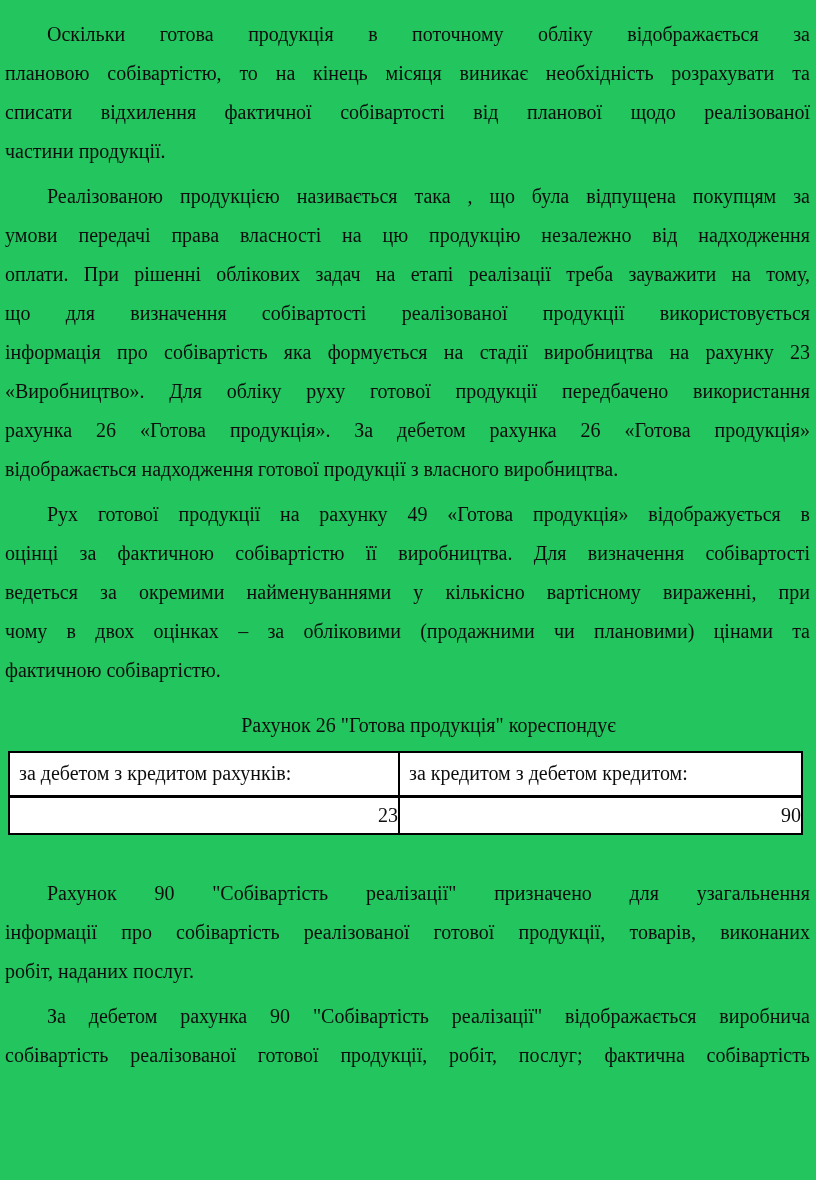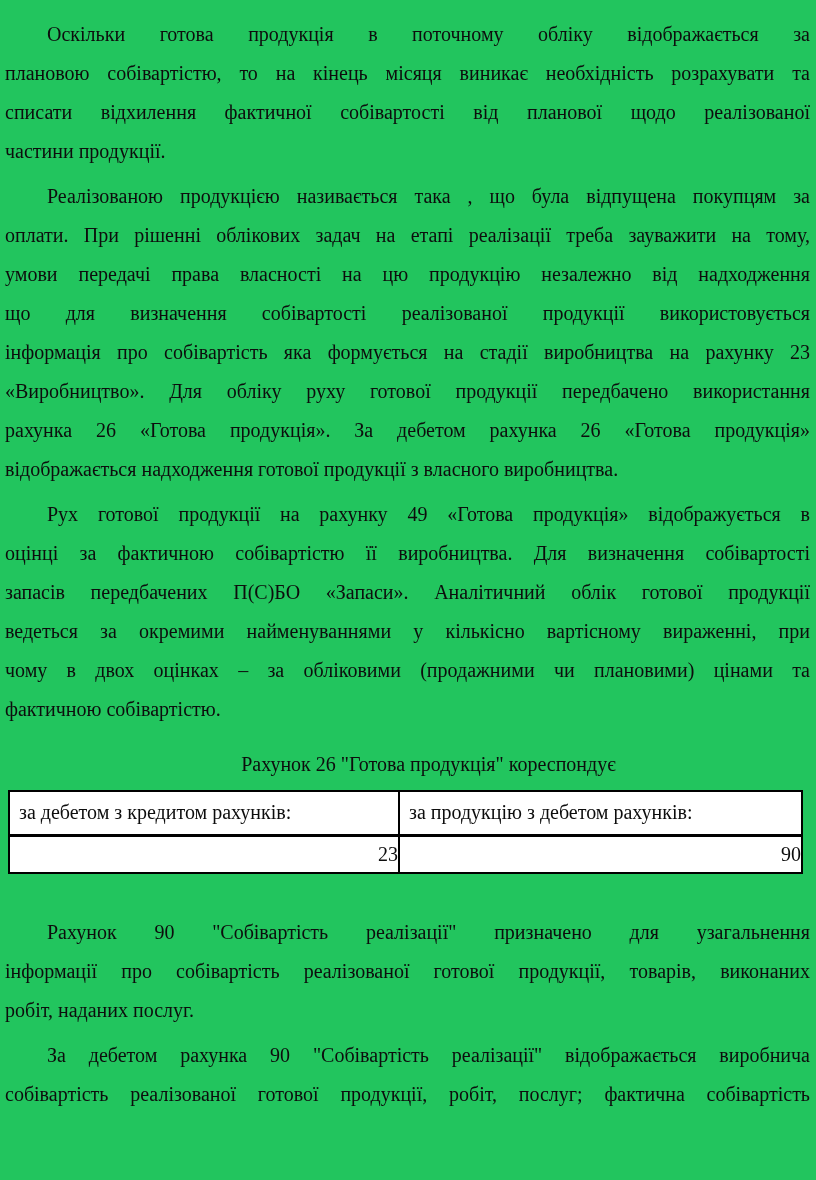--- a/index.html
+++ b/index.html
@@ -72,45 +72,44 @@
 
   <div class="para">
     <div class="line indent">Оскільки готова продукція в поточному обліку відображається за</div>
     <div class="line">плановою собівартістю, то на кінець місяця виникає необхідність розрахувати та</div>
     <div class="line">списати відхилення фактичної собівартості від планової щодо реалізованої</div>
     <div class="line end">частини продукції.</div>
   </div>
 
   <div class="para">
     <div class="line indent">Реалізованою продукцією називається така , що була відпущена покупцям за</div>
+    <div class="line">умови передачі права власності на цю продукцію незалежно від надходження</div>
     <div class="line">оплати. При рішенні облікових задач на етапі реалізації треба зауважити на тому,</div>
-    <div class="line">умови передачі права власності на цю продукцію незалежно від надходження</div>
     <div class="line">що для визначення собівартості реалізованої продукції використовується</div>
     <div class="line">інформація про собівартість яка формується на стадії виробництва на рахунку 23</div>
     <div class="line">«Виробництво». Для обліку руху готової продукції передбачено використання</div>
     <div class="line">рахунка 26 «Готова продукція». За дебетом рахунка 26 «Готова продукція»</div>
     <div class="line end">відображається надходження готової продукції з власного виробництва.</div>
   </div>
 
   <div class="para">
     <div class="line indent">Рух готової продукції на рахунку 49 «Готова продукція» відображується в</div>
     <div class="line">оцінці за фактичною собівартістю її виробництва. Для визначення собівартості</div>
-    <div class="line">запасів передбачених П(С)БО «Запаси». Аналітичний облік готової продукції</div>
     <div class="line">ведеться за окремими найменуваннями у кількісно вартісному вираженні, при</div>
     <div class="line">чому в двох оцінках – за обліковими (продажними чи плановими) цінами та</div>
     <div class="line end">фактичною собівартістю.</div>
   </div>
 
   <div class="doc-heading">Рахунок 26 "Готова продукція" кореспондує</div>
 
   <table class="corr-table">
     <tbody>
         <tr class="hdr">
       <td class="col-debit">за дебетом з кредитом рахунків:</td>
-      <td>за продукцію з дебетом рахунків:</td>
+      <td>за кредитом з дебетом кредитом:</td>
     </tr>
     <tr class="val">
       <td>23</td>
       <td>90</td>
     </tr>
   </tbody>
     </table>
 
   <div class="para after-table">
     <div class="line indent">Рахунок 90 "Собівартість реалізації" призначено для узагальнення</div>

